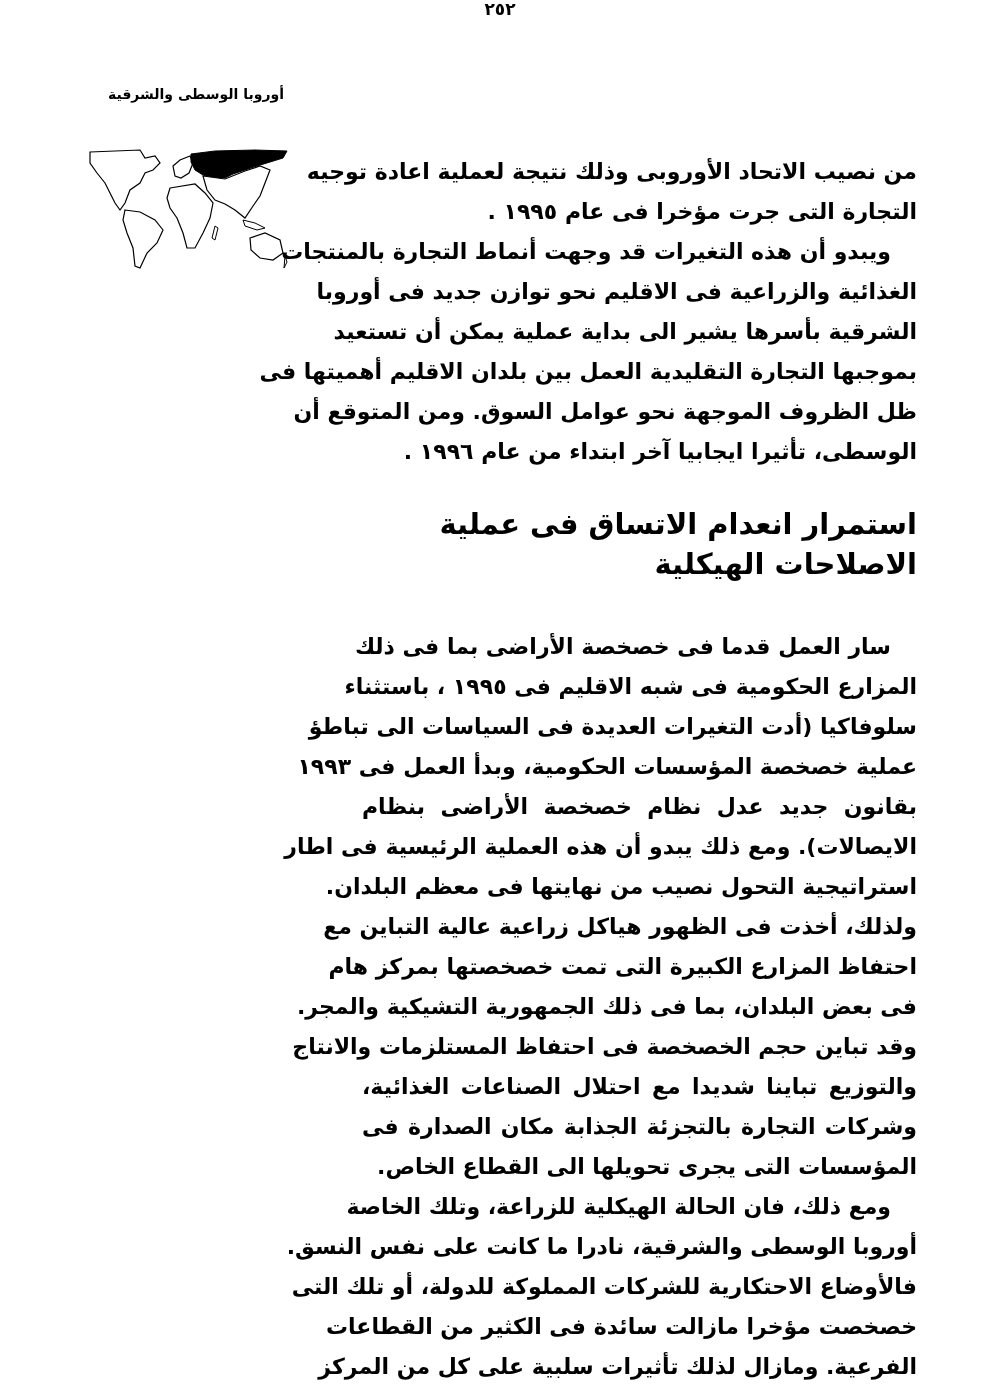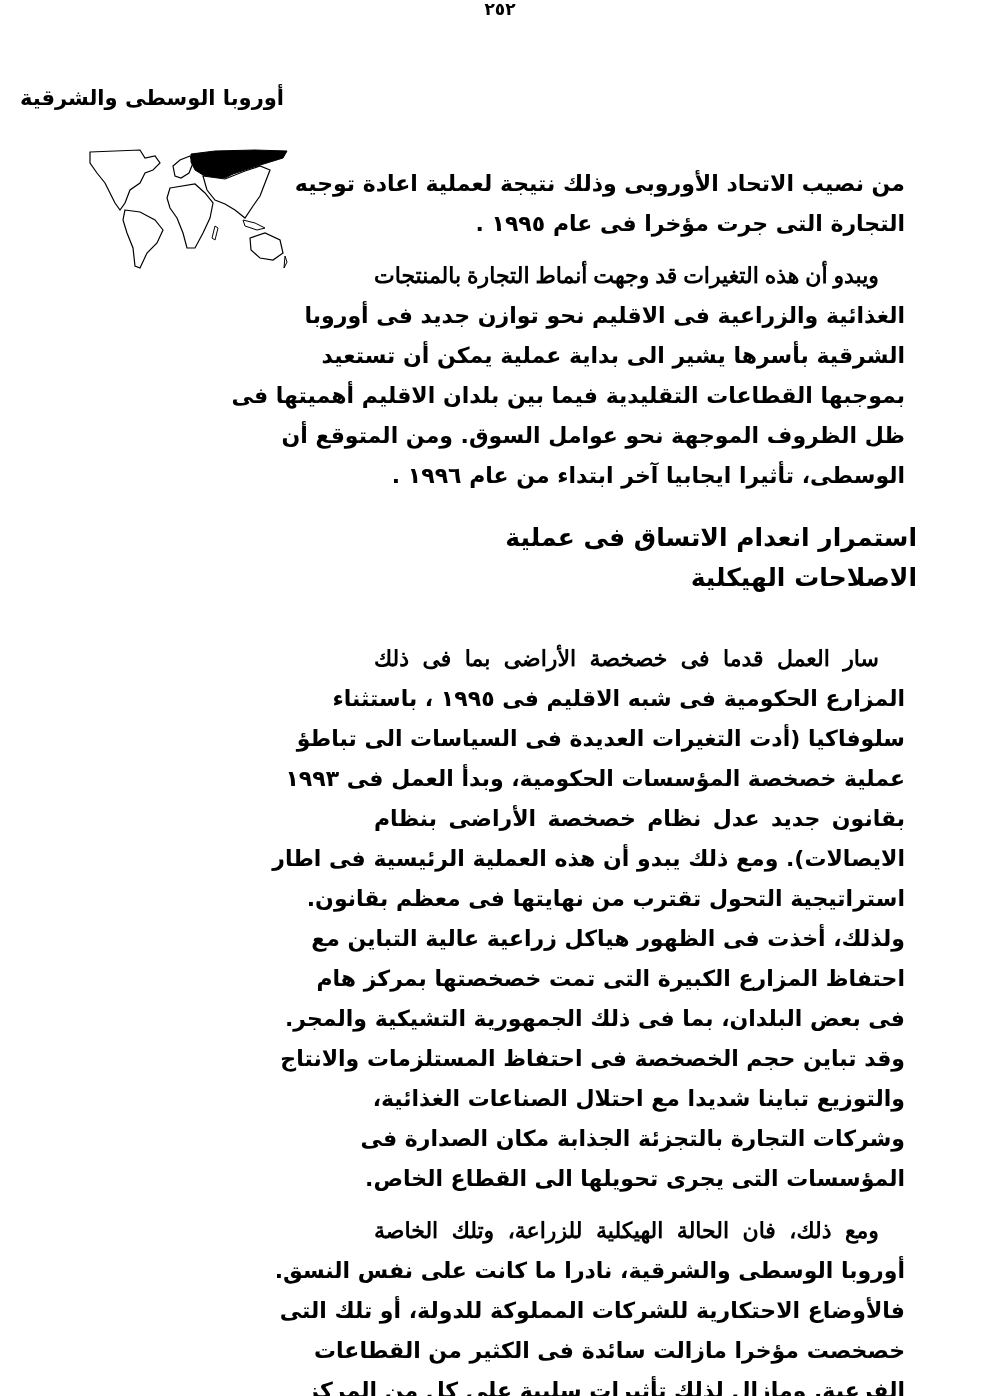--- a/index.html
+++ b/index.html
@@ -6,42 +6,42 @@
   body {
     width: 1000px; height: 1396px; position: relative; overflow: hidden;
     font-family: "DejaVu Sans", "Liberation Sans", sans-serif; color: #000;
   }
   .page-number {
     position: absolute; top: 0px; left: 0; width: 1000px; text-align: center;
     font-size: 17px; font-weight: bold; line-height: 18px; direction: rtl;
   }
   .running-head {
     position: absolute; top: 86px; right: 716px; width: 240px; text-align: right;
-    font-size: 21px; font-weight: bold; direction: rtl; white-space: nowrap;
+    font-size: 14px; font-weight: bold; direction: rtl; white-space: nowrap;
   }
   .map-wrap {
     position: absolute; top: 148px; left: 85px; width: 205px; height: 125px;
   }
   .map-wrap svg { width: 100%; height: 100%; display: block; }
   .column {
     position: absolute; left: 362px; width: 555px; direction: rtl;
     font-size: 22px; font-weight: bold; line-height: 40px; text-align: justify;
     text-align-last: right;
   }
-  .column p { margin: 12px; }
+  .column p { margin: 0; }
   .column .line { display: block; text-align: justify; text-align-last: justify; white-space: nowrap; }
   .column .line.last { text-align-last: right; }
   .block1 { top: 152px; }
   .heading {
-    position: absolute; left: 362px; width: 555px; top: 518px; direction: rtl;
-    font-size: 25px; font-weight: bold; line-height: 40px; text-align: right;
+    position: absolute; left: 362px; width: 555px; top: 504px; direction: rtl;
+    font-size: 29px; font-weight: bold; line-height: 40px; text-align: right;
   }
   .heading .line { display: block; }
   .block2 { top: 627px; }
-  .indent { padding-right: 26px; font-family: Liberation Serif, serif; }
+  .indent { padding-right: 26px; }
 </style>
 </head>
 <body>
 
 <div class="page-number">٢٥٢</div>
 
 <div class="running-head">أوروبا الوسطى والشرقية</div>
 
 <div class="map-wrap">
   <svg viewBox="0 0 205 125" xmlns="http://www.w3.org/2000/svg">
@@ -69,40 +69,40 @@
 
 <div class="column block1">
   <p>
     <span class="line">من نصيب الاتحاد الأوروبى وذلك نتيجة لعملية اعادة توجيه</span>
     <span class="line last">التجارة التى جرت مؤخرا فى عام ١٩٩٥ .</span>
   </p>
   <p>
     <span class="line indent">ويبدو أن هذه التغيرات قد وجهت أنماط التجارة بالمنتجات</span>
     <span class="line">الغذائية والزراعية فى الاقليم نحو توازن جديد فى أوروبا</span>
     <span class="line">الشرقية بأسرها يشير الى بداية عملية يمكن أن تستعيد</span>
-    <span class="line">بموجبها القطاعات التقليدية فيما بين بلدان الاقليم أهميتها فى</span>
+    <span class="line">بموجبها التجارة التقليدية العمل بين بلدان الاقليم أهميتها فى</span>
     <span class="line">ظل الظروف الموجهة نحو عوامل السوق. ومن المتوقع أن</span>
     <span class="line last">الوسطى، تأثيرا ايجابيا آخر ابتداء من عام ١٩٩٦ .</span>
   </p>
 </div>
 
 <div class="heading">
   <span class="line">استمرار انعدام الاتساق فى عملية</span>
   <span class="line">الاصلاحات الهيكلية</span>
 </div>
 
 <div class="column block2">
   <p>
     <span class="line indent">سار العمل قدما فى خصخصة الأراضى بما فى ذلك</span>
     <span class="line">المزارع الحكومية فى شبه الاقليم فى ١٩٩٥ ، باستثناء</span>
     <span class="line">سلوفاكيا (أدت التغيرات العديدة فى السياسات الى تباطؤ</span>
     <span class="line">عملية خصخصة المؤسسات الحكومية، وبدأ العمل فى ١٩٩٣</span>
     <span class="line">بقانون جديد عدل نظام خصخصة الأراضى بنظام</span>
     <span class="line">الايصالات). ومع ذلك يبدو أن هذه العملية الرئيسية فى اطار</span>
-    <span class="line">استراتيجية التحول تقترب من نهايتها فى معظم بقانون.</span>
+    <span class="line">استراتيجية التحول نصيب من نهايتها فى معظم البلدان.</span>
     <span class="line">ولذلك، أخذت فى الظهور هياكل زراعية عالية التباين مع</span>
     <span class="line">احتفاظ المزارع الكبيرة التى تمت خصخصتها بمركز هام</span>
     <span class="line">فى بعض البلدان، بما فى ذلك الجمهورية التشيكية والمجر.</span>
     <span class="line">وقد تباين حجم الخصخصة فى احتفاظ المستلزمات والانتاج</span>
     <span class="line">والتوزيع تباينا شديدا مع احتلال الصناعات الغذائية،</span>
     <span class="line">وشركات التجارة بالتجزئة الجذابة مكان الصدارة فى</span>
     <span class="line last">المؤسسات التى يجرى تحويلها الى القطاع الخاص.</span>
   </p>
   <p>
     <span class="line indent">ومع ذلك، فان الحالة الهيكلية للزراعة، وتلك الخاصة</span>

